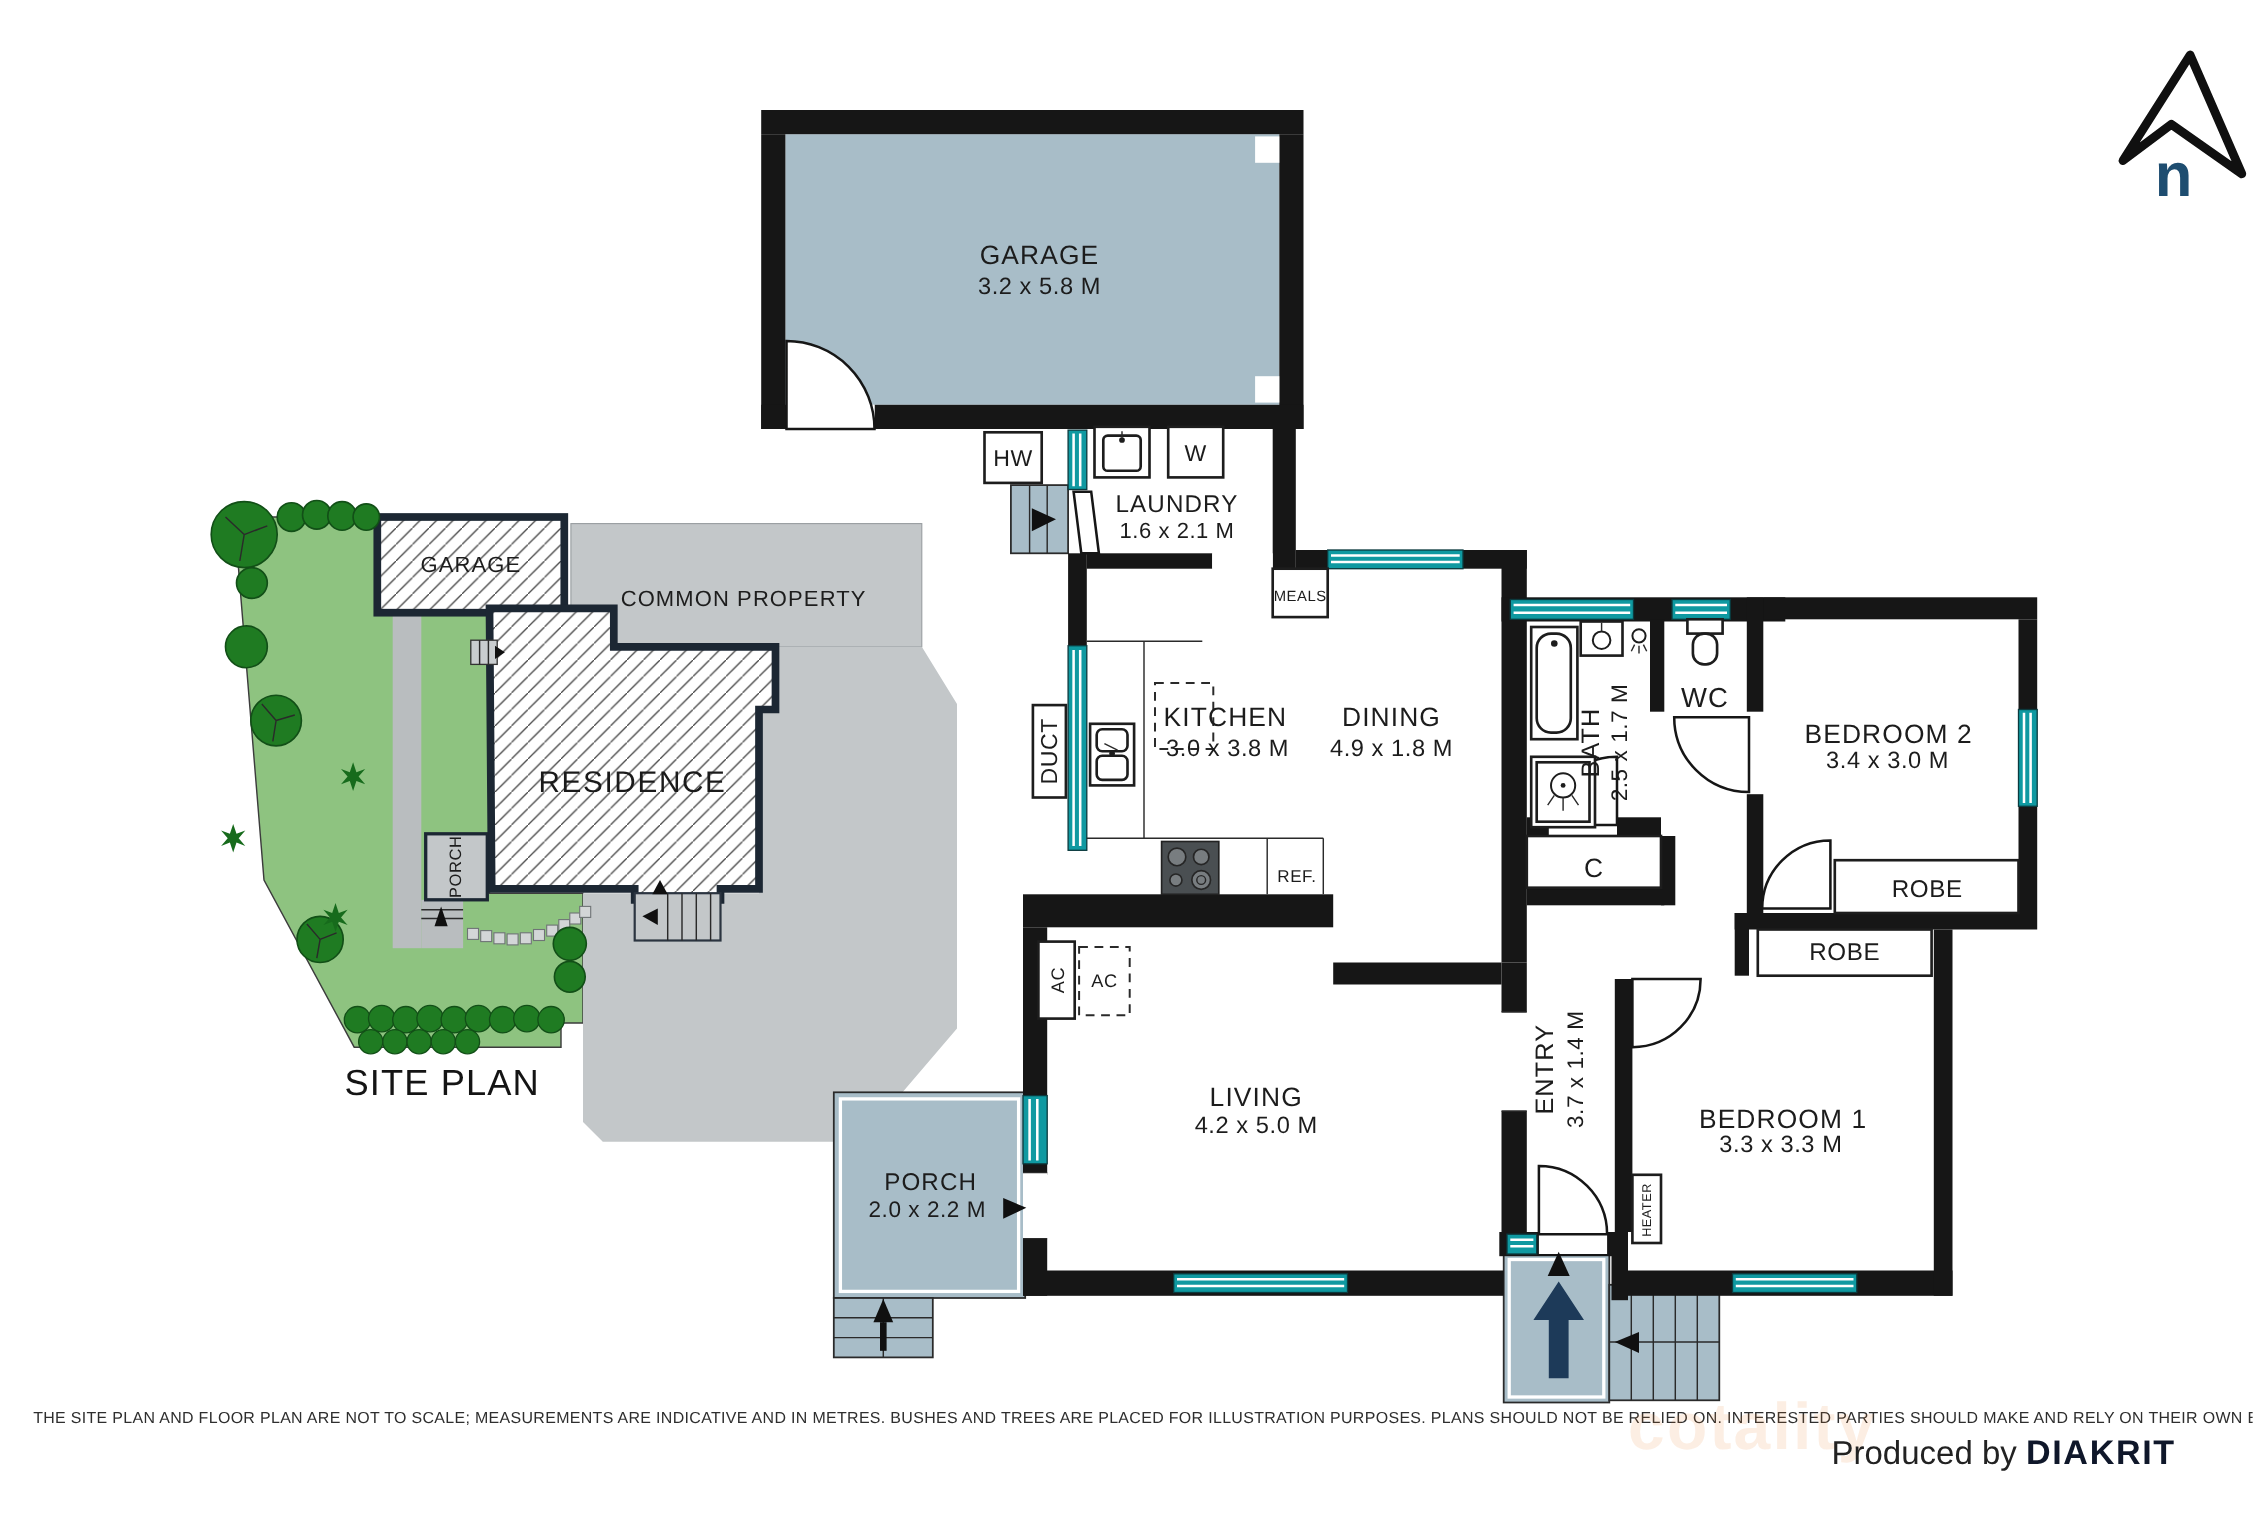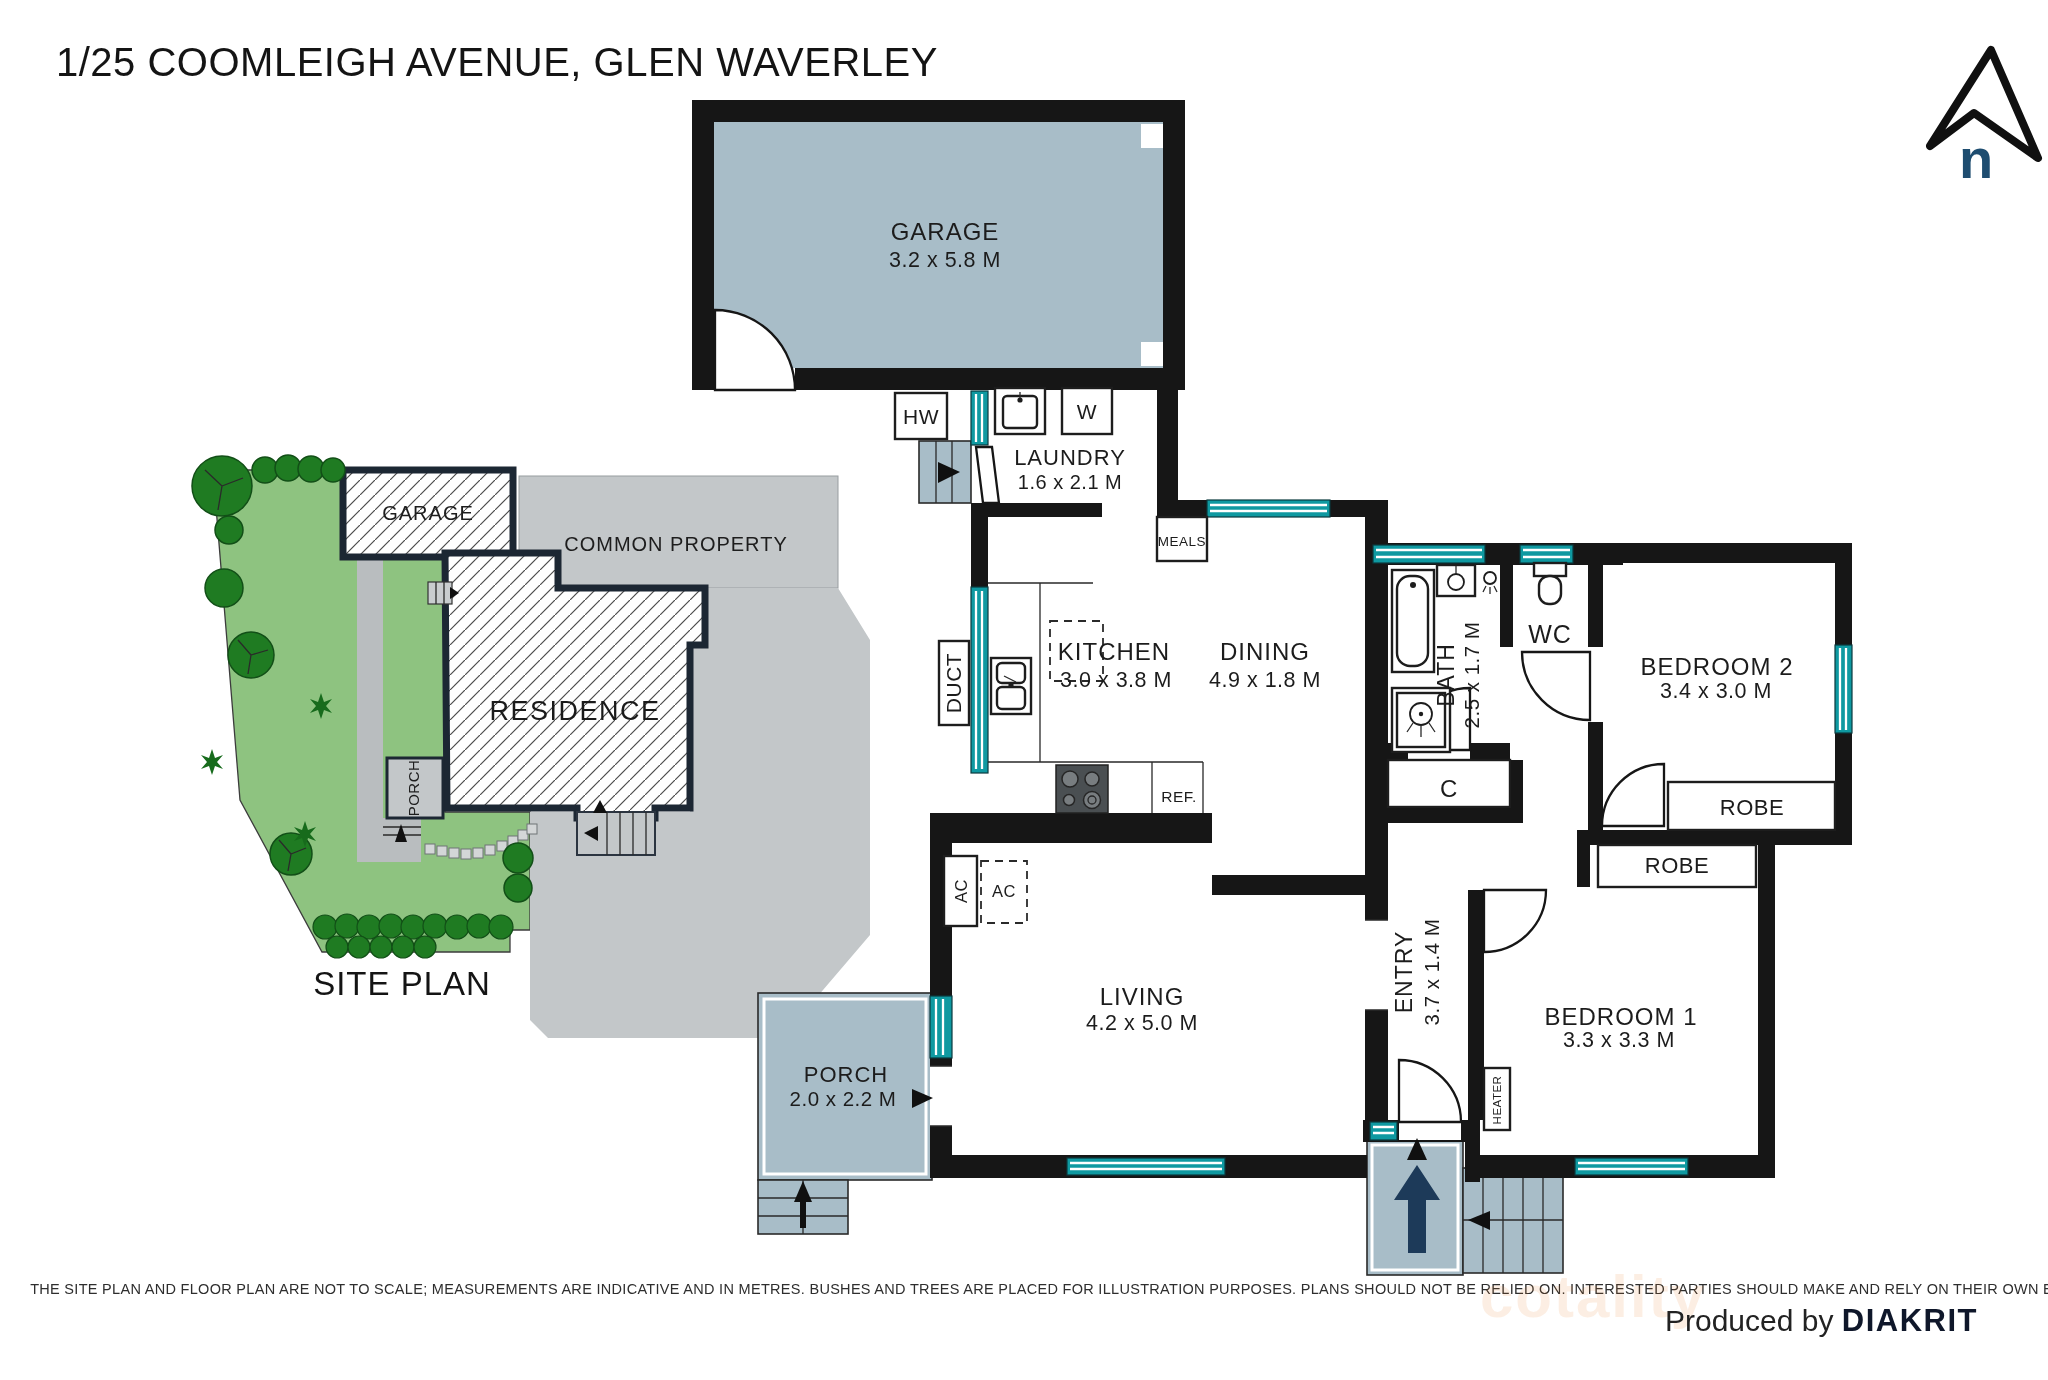--- a/index.html
+++ b/index.html
@@ -33,21 +33,20 @@
   #produced{position:absolute;right:70px;top:1303px;font-size:30px;color:#222;}
   #produced .brand{font-weight:700;font-size:31px;letter-spacing:1.5px;color:#0f172a;}
   #watermark{position:absolute;left:1480px;top:1262px;font-size:60px;font-weight:700;
              color:rgba(231,122,37,0.13);letter-spacing:2px;}
 </style>
 </head>
 <body>
 
 <div id="canvas">
 
-  <div id="page-title">1/25 COOMLEIGH AVENUE, GLEN WAVERLEY</div>
 
   <svg id="plan-svg" width="2048" height="1380" viewBox="0 0 2048 1380">
 
     <defs>
       <pattern id="hatch" patternUnits="userSpaceOnUse" width="15" height="15">
         <path d="M0,15 L15,0" stroke="#4a4a4a" stroke-width="1.2"></path>
       </pattern>
       <path id="spiky" d="M0,-13 L3,-4 L11,-7 L5,0 L11,7 L3,4 L0,13 L-3,4 L-11,7 L-5,0 L-11,-7 L-3,-4 Z" fill="#176b1c"></path>
     </defs>
 

